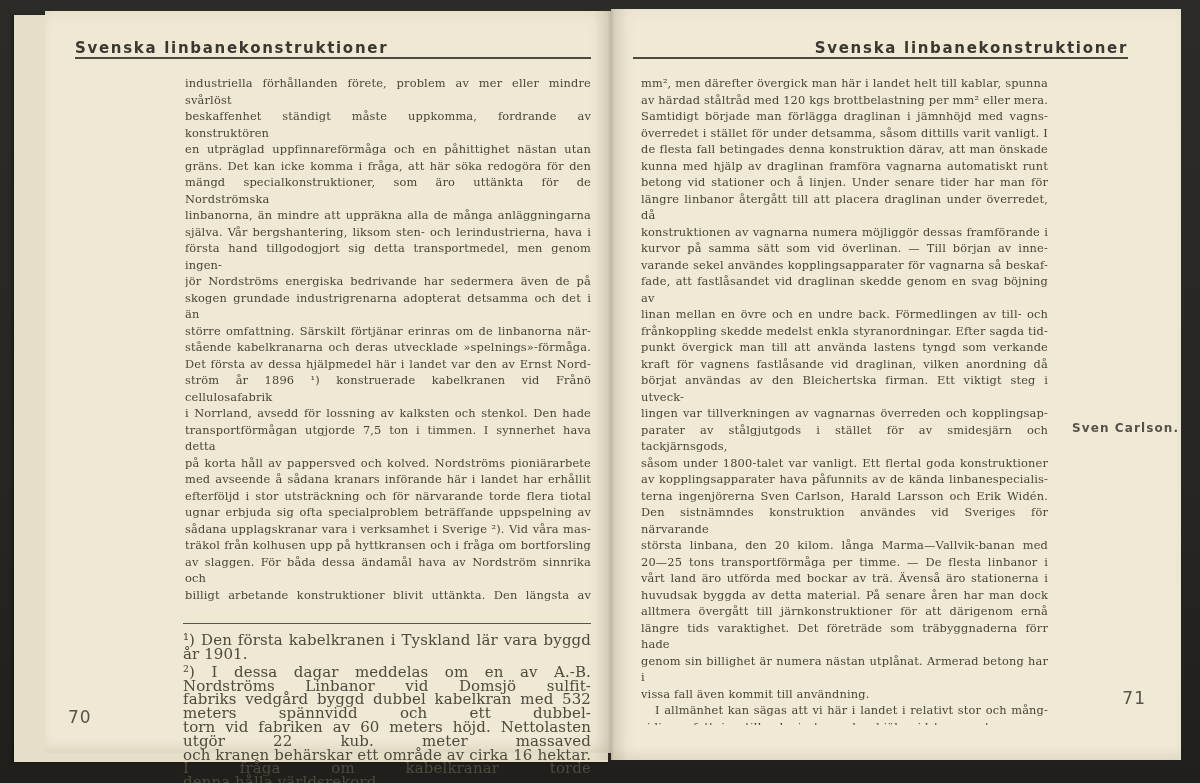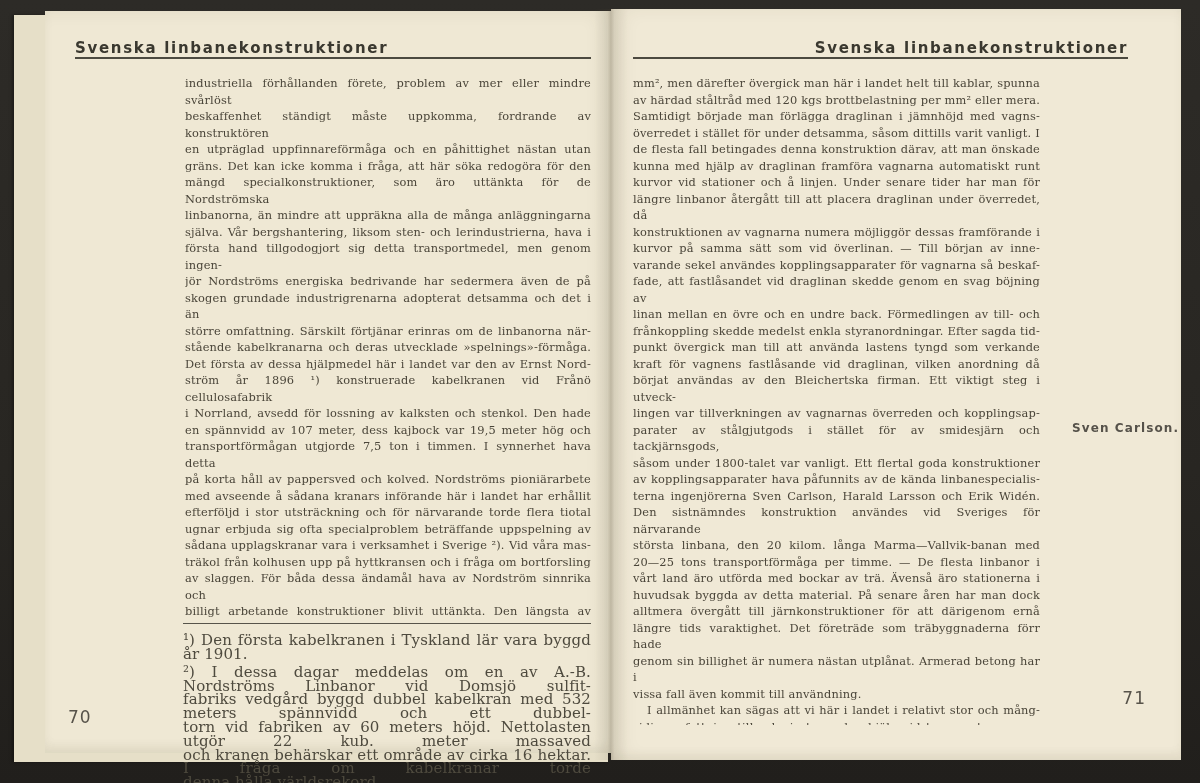--- a/index.html
+++ b/index.html
@@ -18,21 +18,21 @@
 
   .running-header{position:absolute;font-family:"DejaVu Sans",sans-serif;font-weight:700;font-size:15px;letter-spacing:1.7px;color:#3a382f;white-space:nowrap;}
   .page-left .running-header{left:30px;top:28px;}
   .page-right .running-header{left:22px;top:30px;width:495px;text-align:right;}
   .header-rule{position:absolute;height:1.6px;background:#4c4a40;}
   .page-left .header-rule{left:30px;top:46px;width:516px;}
   .page-right .header-rule{left:22px;top:48px;width:495px;}
 
   .textcol{position:absolute;overflow:hidden;font-size:11.4px;line-height:16.5px;letter-spacing:.15px;color:#4a4539;}
   .page-left .textcol{left:140px;top:64px;width:406px;height:550px;}
-  .page-right .textcol{left:22px;top:66px;width:407px;height:650px;}
+  .page-right .textcol{left:30px;top:66px;width:407px;height:650px;}
 
   .para{margin:0;padding:0;}
   .tline{text-align:justify;text-align-last:justify;white-space:normal;}
   .tline.lastline{text-align-last:left;}
   .tline.firstindent{text-indent:14px;}
 
   .footnote-block{position:absolute;left:138px;top:612px;width:408px;}
   .footnote-rule{height:1.2px;background:#57544a;margin-bottom:10px;}
   .footnotes{font-size:15px;line-height:13.8px;letter-spacing:.1px;color:#4e4a3e;}
   .footnotes .para{margin-bottom:4px;}
@@ -63,21 +63,20 @@
           <div class="tline">linbanorna, än mindre att uppräkna alla de många anläggningarna</div>
           <div class="tline">själva. Vår bergshantering, liksom sten- och lerindustrierna, hava i</div>
           <div class="tline">första hand tillgodogjort sig detta transportmedel, men genom ingen-</div>
           <div class="tline">jör Nordströms energiska bedrivande har sedermera även de på</div>
           <div class="tline">skogen grundade industrigrenarna adopterat detsamma och det i än</div>
           <div class="tline">större omfattning. Särskilt förtjänar erinras om de linbanorna när-</div>
           <div class="tline">stående kabelkranarna och deras utvecklade »spelnings»-förmåga.</div>
           <div class="tline">Det första av dessa hjälpmedel här i landet var den av Ernst Nord-</div>
           <div class="tline">ström år 1896 ¹) konstruerade kabelkranen vid Frånö cellulosafabrik</div>
           <div class="tline">i Norrland, avsedd för lossning av kalksten och stenkol. Den hade</div>
-          <div class="tline">en spännvidd av 107 meter, dess kajbock var 19,5 meter hög och</div>
           <div class="tline">transportförmågan utgjorde 7,5 ton i timmen. I synnerhet hava detta</div>
           <div class="tline">på korta håll av pappersved och kolved. Nordströms pioniärarbete</div>
           <div class="tline">med avseende å sådana kranars införande här i landet har erhållit</div>
           <div class="tline">efterföljd i stor utsträckning och för närvarande torde flera tiotal</div>
           <div class="tline">ugnar erbjuda sig ofta specialproblem beträffande uppspelning av</div>
           <div class="tline">sådana upplagskranar vara i verksamhet i Sverige ²). Vid våra mas-</div>
           <div class="tline">träkol från kolhusen upp på hyttkransen och i fråga om bortforsling</div>
           <div class="tline">av slaggen. För båda dessa ändamål hava av Nordström sinnrika och</div>
           <div class="tline">billigt arbetande konstruktioner blivit uttänkta. Den längsta av</div>
         </div>
@@ -104,21 +103,21 @@
     <div class="running-header">Svenska linbanekonstruktioner</div>
     <div class="header-rule"></div>
     <div class="textcol">
         <div class="para">
           <div class="tline">mm², men därefter övergick man här i landet helt till kablar, spunna</div>
           <div class="tline">av härdad ståltråd med 120 kgs brottbelastning per mm² eller mera.</div>
           <div class="tline">Samtidigt började man förlägga draglinan i jämnhöjd med vagns-</div>
           <div class="tline">överredet i stället för under detsamma, såsom dittills varit vanligt. I</div>
           <div class="tline">de flesta fall betingades denna konstruktion därav, att man önskade</div>
           <div class="tline">kunna med hjälp av draglinan framföra vagnarna automatiskt runt</div>
-          <div class="tline">kurvor vid stationer och å linjen. Under senare tider har man för</div>
+          <div class="tline">betong vid stationer och å linjen. Under senare tider har man för</div>
           <div class="tline">längre linbanor återgått till att placera draglinan under överredet, då</div>
           <div class="tline">konstruktionen av vagnarna numera möjliggör dessas framförande i</div>
           <div class="tline">kurvor på samma sätt som vid överlinan. — Till början av inne-</div>
           <div class="tline">varande sekel användes kopplingsapparater för vagnarna så beskaf-</div>
           <div class="tline">fade, att fastlåsandet vid draglinan skedde genom en svag böjning av</div>
           <div class="tline">linan mellan en övre och en undre back. Förmedlingen av till- och</div>
           <div class="tline">frånkoppling skedde medelst enkla styranordningar. Efter sagda tid-</div>
           <div class="tline">punkt övergick man till att använda lastens tyngd som verkande</div>
           <div class="tline">kraft för vagnens fastlåsande vid draglinan, vilken anordning då</div>
           <div class="tline">börjat användas av den Bleichertska firman. Ett viktigt steg i utveck-</div>

